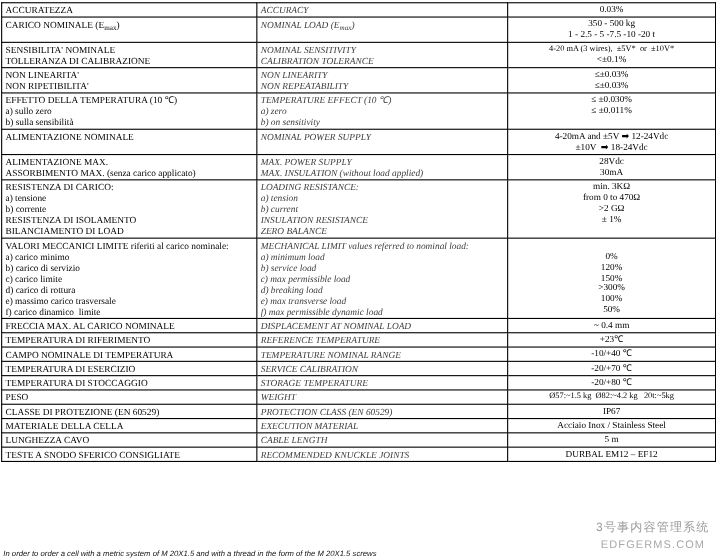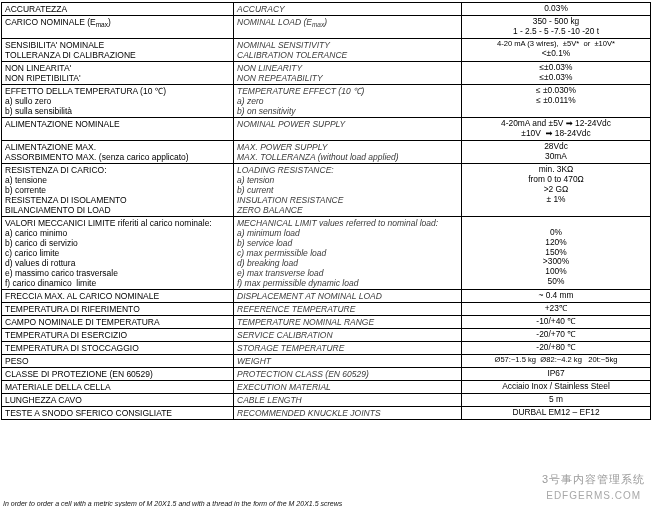--- a/index.html
+++ b/index.html
@@ -21,20 +21,21 @@
     width: 651px;
     height: 507px;
   }
   table.spec {
     border-collapse: collapse;
     width: 649px;
     margin: 2px 16px 0 1px;
     table-layout: fixed;
     font-size: 8.5px;
     line-height: 1.18;
+    font-family: Liberation Serif, serif;
   }
   table.spec col.c1 { width: 232px; }
   table.spec col.c2 { width: 228px; }
   table.spec col.c3 { width: 189px; }
   table.spec td {
     border: 1px solid #000000;
     vertical-align: top;
     padding: 1px 3px 1px 3px;
     overflow: hidden;
   }
@@ -187,21 +188,21 @@
         </td>
       </tr>
 
       <tr>
         <td>
           <span class="ln">ALIMENTAZIONE MAX.</span>
           <span class="ln">ASSORBIMENTO MAX. (senza carico applicato)</span>
         </td>
         <td class="it">
           <span class="ln">MAX. POWER SUPPLY</span>
-          <span class="ln">MAX. TOLLERANZA (without load applied)</span>
+          <span class="ln">MAX. INSULATION (without load applied)</span>
         </td>
         <td class="val">
           <span class="ln">28Vdc</span>
           <span class="ln">30mA</span>
         </td>
       </tr>
 
       <tr>
         <td>
           <span class="ln">RESISTENZA DI CARICO:</span>
@@ -225,21 +226,21 @@
           <span class="ln">± 1%</span>
         </td>
       </tr>
 
       <tr>
         <td>
           <span class="ln">VALORI MECCANICI LIMITE riferiti al carico nominale:</span>
           <span class="ln">a) carico minimo</span>
           <span class="ln">b) carico di servizio</span>
           <span class="ln">c) carico limite</span>
-          <span class="ln">d) values di rottura</span>
+          <span class="ln">d) carico di rottura</span>
           <span class="ln">e) massimo carico trasversale</span>
           <span class="ln">f) carico dinamico  limite</span>
         </td>
         <td class="it">
           <span class="ln">MECHANICAL LIMIT values referred to nominal load:</span>
           <span class="ln">a) minimum load</span>
           <span class="ln">b) service load</span>
           <span class="ln">c) max permissible load</span>
           <span class="ln">d) breaking load</span>
           <span class="ln">e) max transverse load</span>

